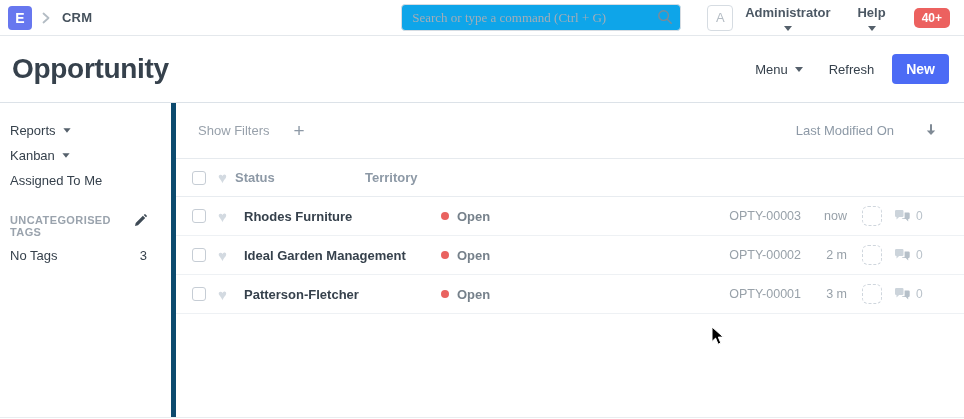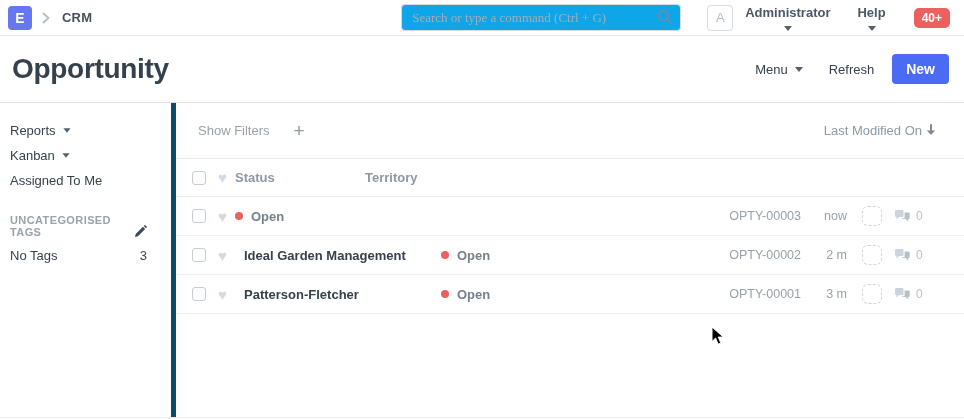--- a/index.html
+++ b/index.html
@@ -97,38 +97,38 @@
 
   .sidebar {
     width:176px; flex:0 0 176px;
     border-right:5px solid #0c4a6e;
     padding:15px 24px 0 10px;
     font-size:13px;
   }
   .side-item { display:flex; align-items:center; height:25px; color:#36414c; cursor:pointer; }
   .side-item .caret { margin-left:7px; transform:scale(.9); }
   .tags-heading {
-    margin-top:21px; display:flex; align-items:flex-end;
+    margin-top:21px; display:flex; align-items:flex-start;
     font-size:11px; font-weight:700; color:#9aa3ad; letter-spacing:.4px;
   }
   .pencil { margin-left:9px; display:flex; cursor:pointer; }
   .tag-row { display:flex; align-items:center; height:25px; margin-top:5px; cursor:pointer; }
   .tag-label { flex:1; color:#36414c; }
   .tag-count { color:#36414c; }
 
   .main { flex:1; display:flex; flex-direction:column; }
 
   .filter-bar {
     height:55px; display:flex; align-items:center;
     padding:0 32px 0 22px;
     font-size:13px; color:#98a1ab;
   }
   .show-filters { cursor:pointer; }
   .plus-icon { margin-left:24px; font-size:19px; line-height:1; color:#8d99a6; cursor:pointer; font-weight:400; }
-  .sort-area { margin-left:auto; display:flex; align-items:center; gap:2px; }
+  .sort-area { margin-left:auto; display:flex; align-items:center; gap:30px; }
   .sort-label { cursor:pointer; color:#8d99a6; }
   .sort-dir { display:flex; cursor:pointer; }
 
   .list-header {
     height:39px; border-top:1px solid #e6eaee; border-bottom:1px solid #e8ecf0;
     display:flex; align-items:center;
     padding:0 34px 0 16px;
     font-size:13px; font-weight:600; color:#8d99a6;
   }
   .row {
@@ -259,20 +259,21 @@
       <div class="cb"></div>
       <span class="heart">♥</span>
       <span class="col-status">Status</span>
       <span class="col-territory">Territory</span>
       <span class="spacer"></span>
     </div>
 
     <div class="row">
       <div class="cb"></div>
       <span class="heart">♥</span>
+      <span class="col-title">Rhodes Furniture</span>
       <span class="col-status">
         <span class="dot"></span>
         <span class="status-text">Open</span>
       </span>
       <span class="col-territory"></span>
       <span class="spacer"></span>
       <span class="col-id">OPTY-00003</span>
       <span class="col-time">now</span>
       <span class="assign-box"></span>
       <span class="comment-area">

